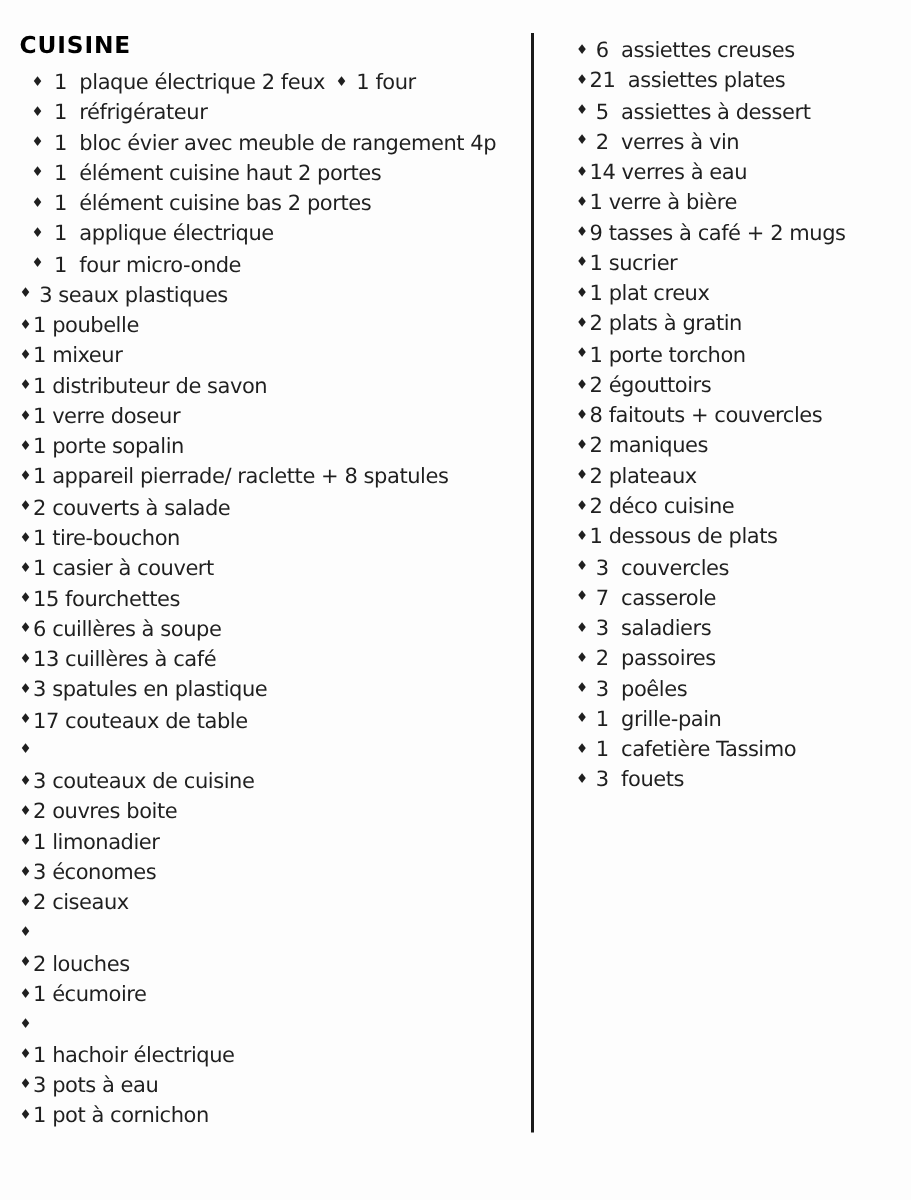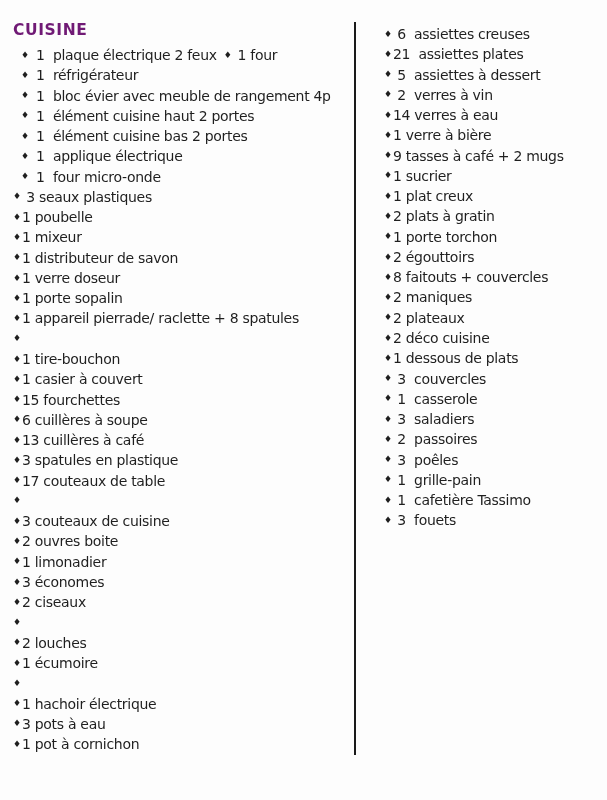--- a/index.html
+++ b/index.html
@@ -13,21 +13,21 @@
     position:relative;
     width:607px;height:800px;
     background:#fdfdfd;
   }
   .heading{
     position:absolute;
     left:13px;top:21px;
     font-size:15.5px;
     font-weight:bold;
     letter-spacing:0.6px;
-    color:#701a75;
+    color:#000000;
   }
   .col{
     position:absolute;
     font-size:14px;
     letter-spacing:-0.3px;
     color:#1f1f1f;
   }
   .col-left{left:13px;top:45px;width:340px;}
   .col-right{left:384px;top:24px;width:220px;}
   .row{
@@ -71,21 +71,21 @@
       <div class="row wide"><span class="bullet">♦</span><span class="txt">1  élément cuisine bas 2 portes</span></div>
       <div class="row wide"><span class="bullet">♦</span><span class="txt">1  applique électrique</span></div>
       <div class="row wide"><span class="bullet">♦</span><span class="txt">1  four micro-onde</span></div>
       <div class="row compact"><span class="bullet">♦</span><span class="txt"> 3 seaux plastiques</span></div>
       <div class="row compact"><span class="bullet">♦</span><span class="txt">1 poubelle</span></div>
       <div class="row compact"><span class="bullet">♦</span><span class="txt">1 mixeur</span></div>
       <div class="row compact"><span class="bullet">♦</span><span class="txt">1 distributeur de savon</span></div>
       <div class="row compact"><span class="bullet">♦</span><span class="txt">1 verre doseur</span></div>
       <div class="row compact"><span class="bullet">♦</span><span class="txt">1 porte sopalin</span></div>
       <div class="row compact"><span class="bullet">♦</span><span class="txt">1 appareil pierrade/ raclette + 8 spatules</span></div>
-      <div class="row compact"><span class="bullet">♦</span></div>
+      <div class="row compact"><span class="bullet">♦</span><span class="txt">2 couverts à salade</span></div>
       <div class="row compact"><span class="bullet">♦</span><span class="txt">1 tire-bouchon</span></div>
       <div class="row compact"><span class="bullet">♦</span><span class="txt">1 casier à couvert</span></div>
       <div class="row compact"><span class="bullet">♦</span><span class="txt">15 fourchettes</span></div>
       <div class="row compact"><span class="bullet">♦</span><span class="txt">6 cuillères à soupe</span></div>
       <div class="row compact"><span class="bullet">♦</span><span class="txt">13 cuillères à café</span></div>
       <div class="row compact"><span class="bullet">♦</span><span class="txt">3 spatules en plastique</span></div>
       <div class="row compact"><span class="bullet">♦</span><span class="txt">17 couteaux de table</span></div>
       <div class="row compact"><span class="bullet">♦</span></div>
       <div class="row compact"><span class="bullet">♦</span><span class="txt">3 couteaux de cuisine</span></div>
       <div class="row compact"><span class="bullet">♦</span><span class="txt">2 ouvres boite</span></div>
@@ -115,21 +115,21 @@
       <div class="row compact"><span class="bullet">♦</span><span class="txt">1 plat creux</span></div>
       <div class="row compact"><span class="bullet">♦</span><span class="txt">2 plats à gratin</span></div>
       <div class="row compact"><span class="bullet">♦</span><span class="txt">1 porte torchon</span></div>
       <div class="row compact"><span class="bullet">♦</span><span class="txt">2 égouttoirs</span></div>
       <div class="row compact"><span class="bullet">♦</span><span class="txt">8 faitouts + couvercles</span></div>
       <div class="row compact"><span class="bullet">♦</span><span class="txt">2 maniques</span></div>
       <div class="row compact"><span class="bullet">♦</span><span class="txt">2 plateaux</span></div>
       <div class="row compact"><span class="bullet">♦</span><span class="txt">2 déco cuisine</span></div>
       <div class="row compact"><span class="bullet">♦</span><span class="txt">1 dessous de plats</span></div>
       <div class="row compact"><span class="bullet">♦</span><span class="txt"> 3  couvercles</span></div>
-      <div class="row compact"><span class="bullet">♦</span><span class="txt"> 1  casserole</span></div>
+      <div class="row compact"><span class="bullet">♦</span><span class="txt"> 7  casserole</span></div>
       <div class="row compact"><span class="bullet">♦</span><span class="txt"> 3  saladiers</span></div>
       <div class="row compact"><span class="bullet">♦</span><span class="txt"> 2  passoires</span></div>
       <div class="row compact"><span class="bullet">♦</span><span class="txt"> 3  poêles</span></div>
       <div class="row compact"><span class="bullet">♦</span><span class="txt"> 1  grille-pain</span></div>
       <div class="row compact"><span class="bullet">♦</span><span class="txt"> 1  cafetière Tassimo</span></div>
       <div class="row compact"><span class="bullet">♦</span><span class="txt"> 3  fouets</span></div>
     </div>
 </div>
 
 </body></html>

